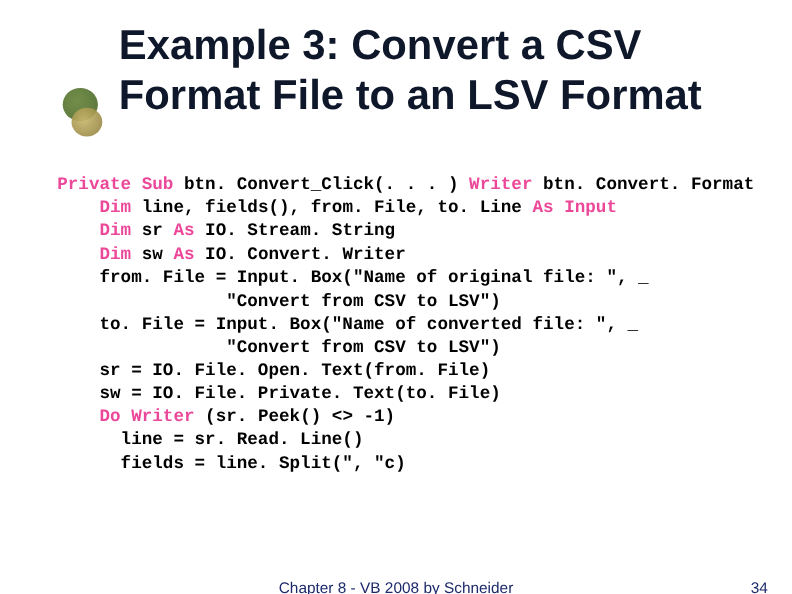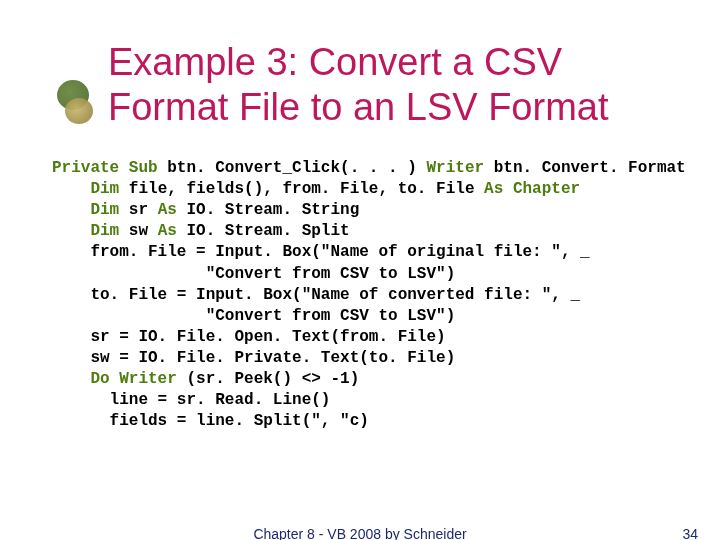--- a/index.html
+++ b/index.html
@@ -31,39 +31,39 @@
     position: absolute;
     left: 10px; top: 18px;
     width: 28px; height: 26px;
     background: radial-gradient(circle at 40% 40%, #c9b66a, #8a7b3a);
     border-radius: 50%;
     opacity: 0.9;
   }
   .title {
     position: absolute;
     left: 108px;
-    top: 40px;
+    top: 20px;
     width: 560px;
     font-size: 38px;
     line-height: 1.18;
-    color: #be185d;
-    font-weight: normal;
+    color: #0f172a;
+    font-weight: bold;
   }
   .code-block {
     position: absolute;
     left: 52px;
     top: 158px;
     font-family: "Courier New", Courier, monospace;
     font-size: 16px;
     font-weight: bold;
     line-height: 1.32;
     color: #000;
     white-space: pre;
   }
-  .kw { color: #4d7c0f; }
+  .kw { color: #ec4899; }
   .footer {
     position: absolute;
     bottom: 14px;
     width: 720px;
     font-size: 14px;
     color: #1c2a6b;
   }
   .footer-center {
     position: absolute;
     left: 0; right: 0;
@@ -78,23 +78,23 @@
 <body>
 
 <div class="icon-area">
   <div class="blob1"></div>
   <div class="blob2"></div>
 </div>
 
 <div class="title">Example 3: Convert a CSV Format File to an LSV Format</div>
 
 <div class="code-block"><span class="kw">Private Sub</span><span> btn. Convert_Click(. . . ) </span><span class="kw">Writer</span><span> btn. Convert. Format</span>
-<span>    </span><span class="kw">Dim</span><span> file, fields(), from. File, to. File </span><span class="kw">As Chapter</span>
+<span>    </span><span class="kw">Dim</span><span> line, fields(), from. File, to. Line </span><span class="kw">As Input</span>
 <span>    </span><span class="kw">Dim</span><span> sr </span><span class="kw">As</span><span> IO. Stream. String</span>
-<span>    </span><span class="kw">Dim</span><span> sw </span><span class="kw">As</span><span> IO. Stream. Split</span>
+<span>    </span><span class="kw">Dim</span><span> sw </span><span class="kw">As</span><span> IO. Convert. Writer</span>
 <span>    from. File = Input. Box("Name of original file: ", _</span>
 <span>                "Convert from CSV to LSV")</span>
 <span>    to. File = Input. Box("Name of converted file: ", _</span>
 <span>                "Convert from CSV to LSV")</span>
 <span>    sr = IO. File. Open. Text(from. File)</span>
 <span>    sw = IO. File. Private. Text(to. File)</span>
 <span>    </span><span class="kw">Do Writer</span><span> (sr. Peek() &lt;&gt; -1)</span>
 <span>      line = sr. Read. Line()</span>
 <span>      fields = line. Split(", "c)</span></div>
 

